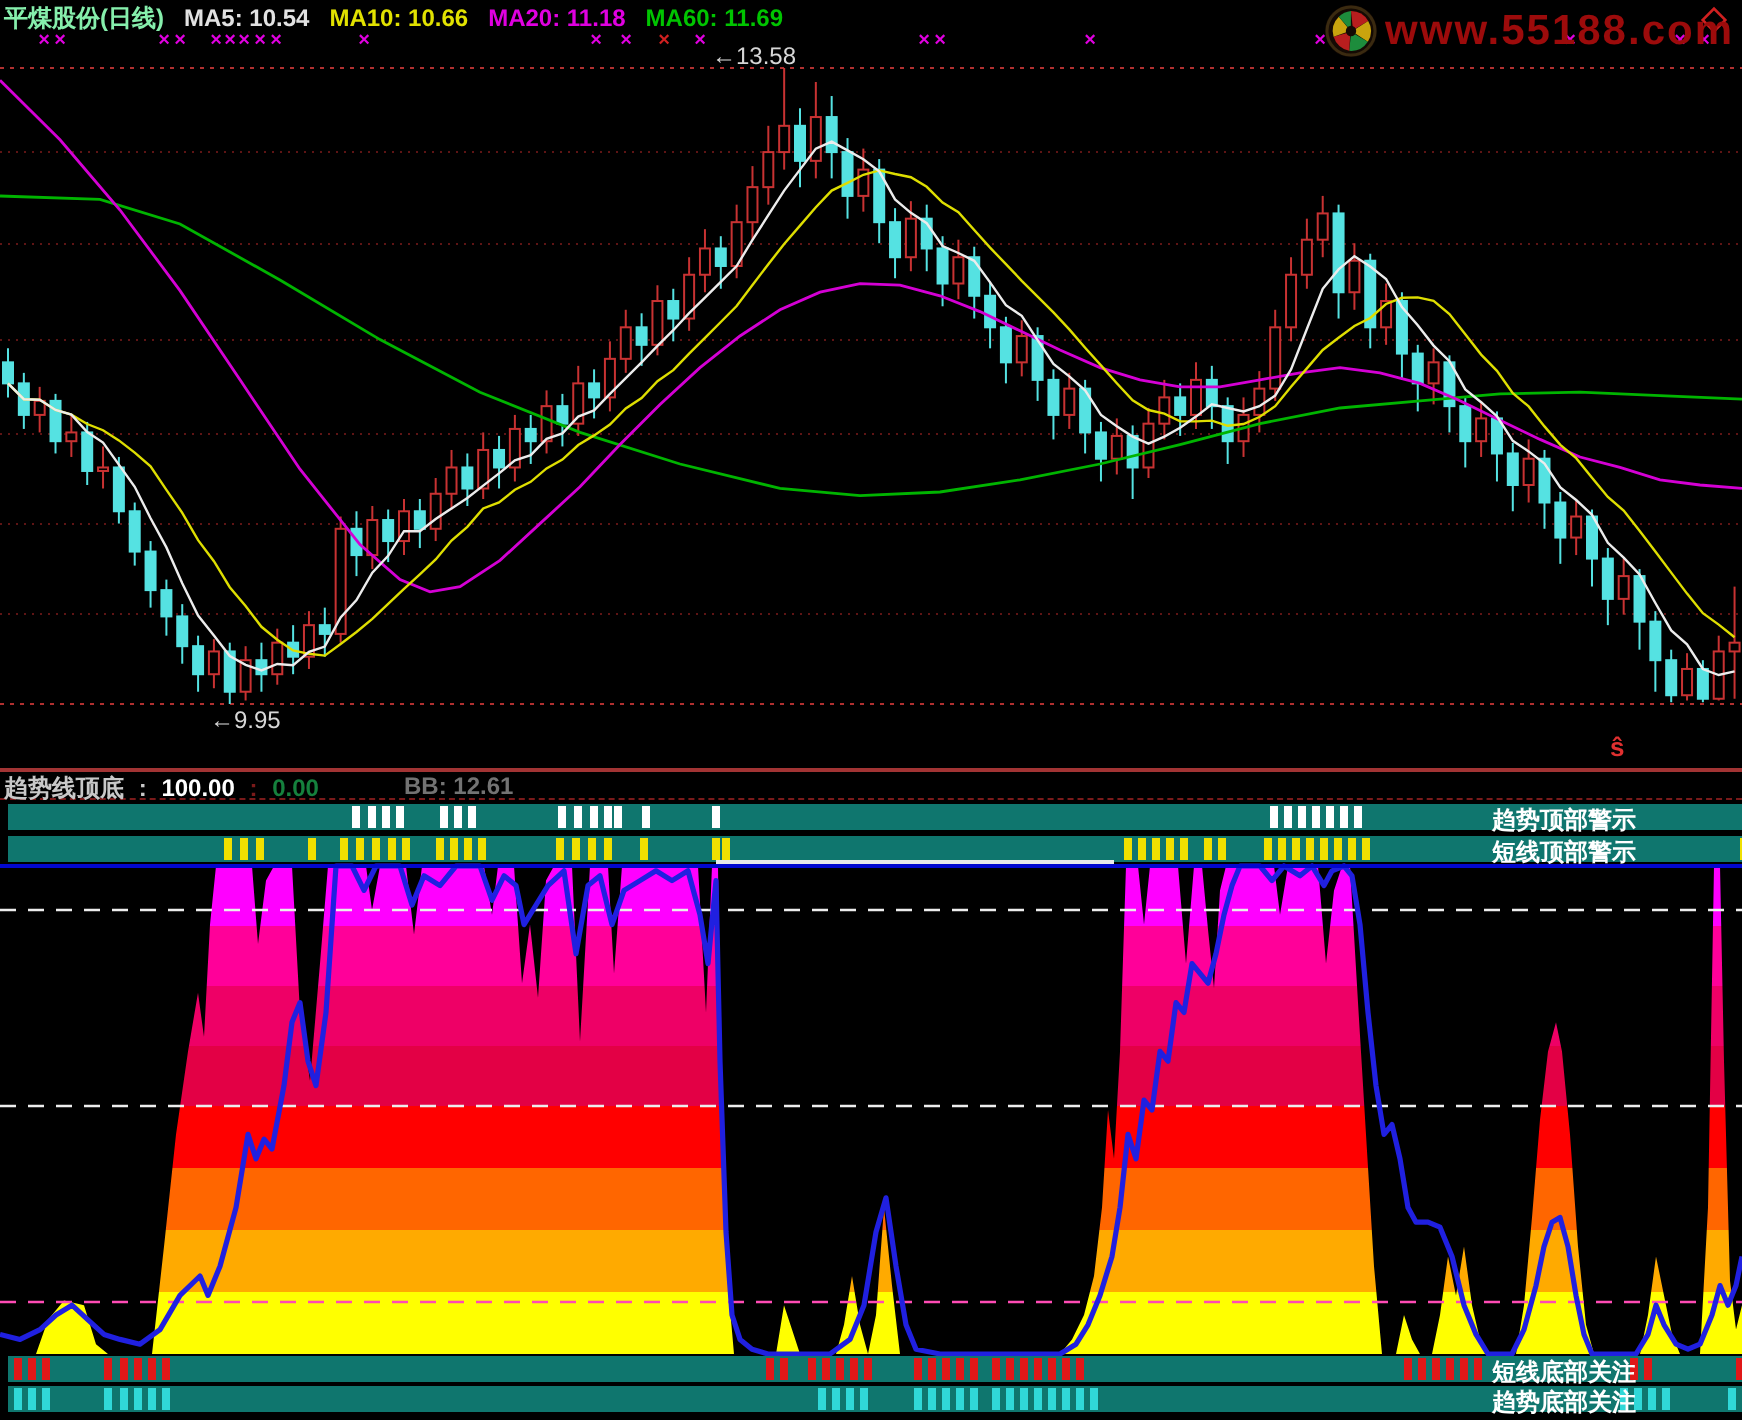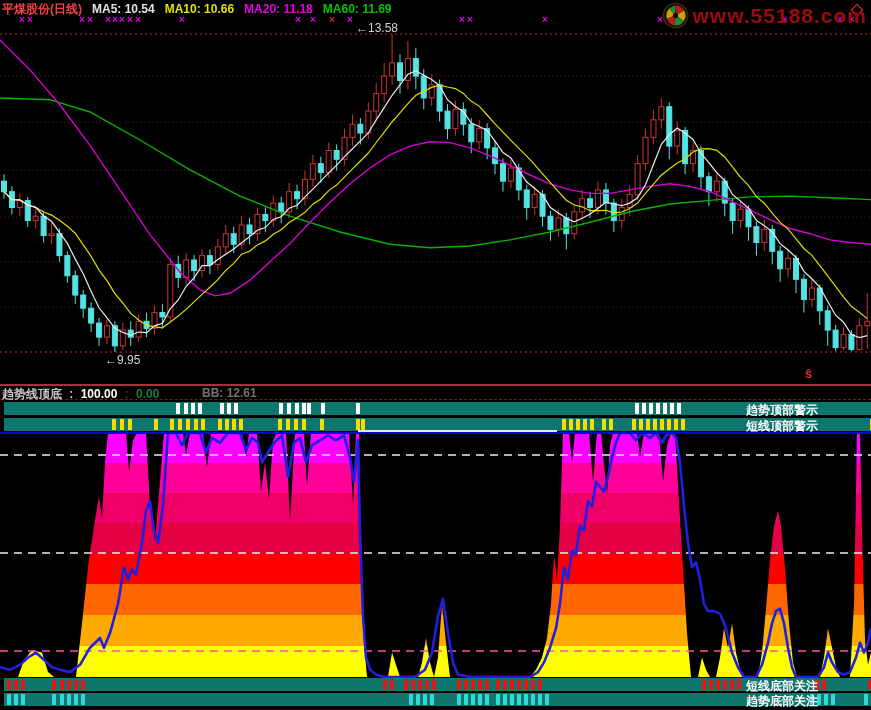--- a/index.html
+++ b/index.html
@@ -295,21 +295,21 @@
       <rect x="0" y="584" width="871" height="31" fill="#ff6600" clip-path="url(#areaClip)"></rect>
       <rect x="0" y="615" width="871" height="31" fill="#ffaa00" clip-path="url(#areaClip)"></rect>
       <rect x="0" y="646" width="871" height="32" fill="#ffff00" clip-path="url(#areaClip)"></rect>
       <line x1="0" y1="455" x2="871" y2="455" stroke="#ededed" stroke-width="1.3" stroke-dasharray="8 6"></line>
       <line x1="0" y1="553" x2="871" y2="553" stroke="#ededed" stroke-width="1.3" stroke-dasharray="8 6"></line>
       <line x1="0" y1="651" x2="871" y2="651" stroke="#ff4bb5" stroke-width="1.3" stroke-dasharray="8 6"></line>
       <polyline points="0,667.2 10,669.7 20,664.8 28,657.5 36,652.6 44,659.9 52,667.2 60,669.7 70,672.1 80,664.8 90,647.7 100,638.0 104,647.7 110,633.1 118,603.8 124,567.2 128,579.4 132,569.6 136,574.5 142,542.8 146,511.1 150,501.3 154,530.6 158,542.8 163,506.2 168,433.0 176,433.0 182,445.2 188,433.0 200,433.0 206,452.5 212,437.9 220,442.8 228,433.0 240,433.0 246,450.1 252,437.9 258,442.8 262,462.3 268,452.5 274,442.8 282,435.4 288,476.9 294,442.8 300,437.9 306,462.3 312,445.2 320,440.3 328,435.4 336,440.3 344,435.4 350,457.4 354,481.8 358,440.3 360,530.6 363,616.0 366,657.5 370,669.7 376,674.6 384,677.0 400,677.0 415,677.0 425,669.7 432,652.6 438,616.0 443,598.9 448,633.1 453,662.4 458,674.6 470,677.0 530,677.0 538,672.1 544,662.4 550,647.7 556,628.2 560,603.8 564,567.2 568,579.4 572,550.1 576,555.0 580,525.7 584,530.6 588,501.3 592,506.2 596,481.8 600,486.7 604,491.6 608,476.9 612,457.4 616,442.8 620,433.0 630,433.0 636,440.3 642,433.0 650,437.9 656,433.0 662,442.8 666,435.4 672,433.0 676,437.9 680,462.3 684,506.2 688,542.8 692,567.2 696,562.3 700,579.4 704,603.8 708,611.1 714,611.1 720,613.6 726,628.2 732,652.6 738,667.2 744,677.0 756,677.0 762,664.8 768,642.8 772,623.3 776,611.1 780,608.7 784,623.3 788,647.7 792,667.2 796,677.0 818,677.0 824,667.2 828,652.6 832,662.4 838,672.1 844,674.6 850,672.1 856,657.5 860,642.8 864,652.6 868,642.8 871,628.2" fill="none" stroke="#2020e0" stroke-width="2.6" stroke-linejoin="round"></polyline>
     </svg>
 
   <div id="hdr" class="ovl">
-    <span style="color: #ef4444;">平煤股份(日线)</span><span style="color: rgb(226, 226, 226);">MA5: 10.54</span><span style="color: rgb(226, 226, 0);">MA10: 10.66</span><span style="color: rgb(224, 0, 224);">MA20: 11.18</span><span style="color: rgb(0, 196, 0);">MA60: 11.69</span>
+    <span style="color: #86efac;">平煤股份(日线)</span><span style="color: rgb(226, 226, 226);">MA5: 10.54</span><span style="color: rgb(226, 226, 0);">MA10: 10.66</span><span style="color: rgb(224, 0, 224);">MA20: 11.18</span><span style="color: rgb(0, 196, 0);">MA60: 11.69</span>
   </div>
 
   <div id="wm" class="ovl">
     <svg width="27" height="27" viewBox="0 0 27 27">
       <circle cx="13.5" cy="13.5" r="13" fill="#140a04"></circle>
       <circle cx="13.5" cy="13.5" r="12" fill="none" stroke="#3a2a10" stroke-width="1.5"></circle>
       <path d="M13.5 3.5 a10 10 0 0 1 8.6 5 L14.5 13z" fill="#b81e1e"></path>
       <path d="M22.1 8.5 a10 10 0 0 1 -0.2 10.4 L14 13.6z" fill="#c9a40e"></path>
       <path d="M21.9 18.9 a10 10 0 0 1 -9.3 4.5 L13.6 14z" fill="#1d8c3c"></path>
       <path d="M12.6 23.4 a10 10 0 0 1 -7.8 -7 L13.2 14z" fill="#b81e1e"></path>

